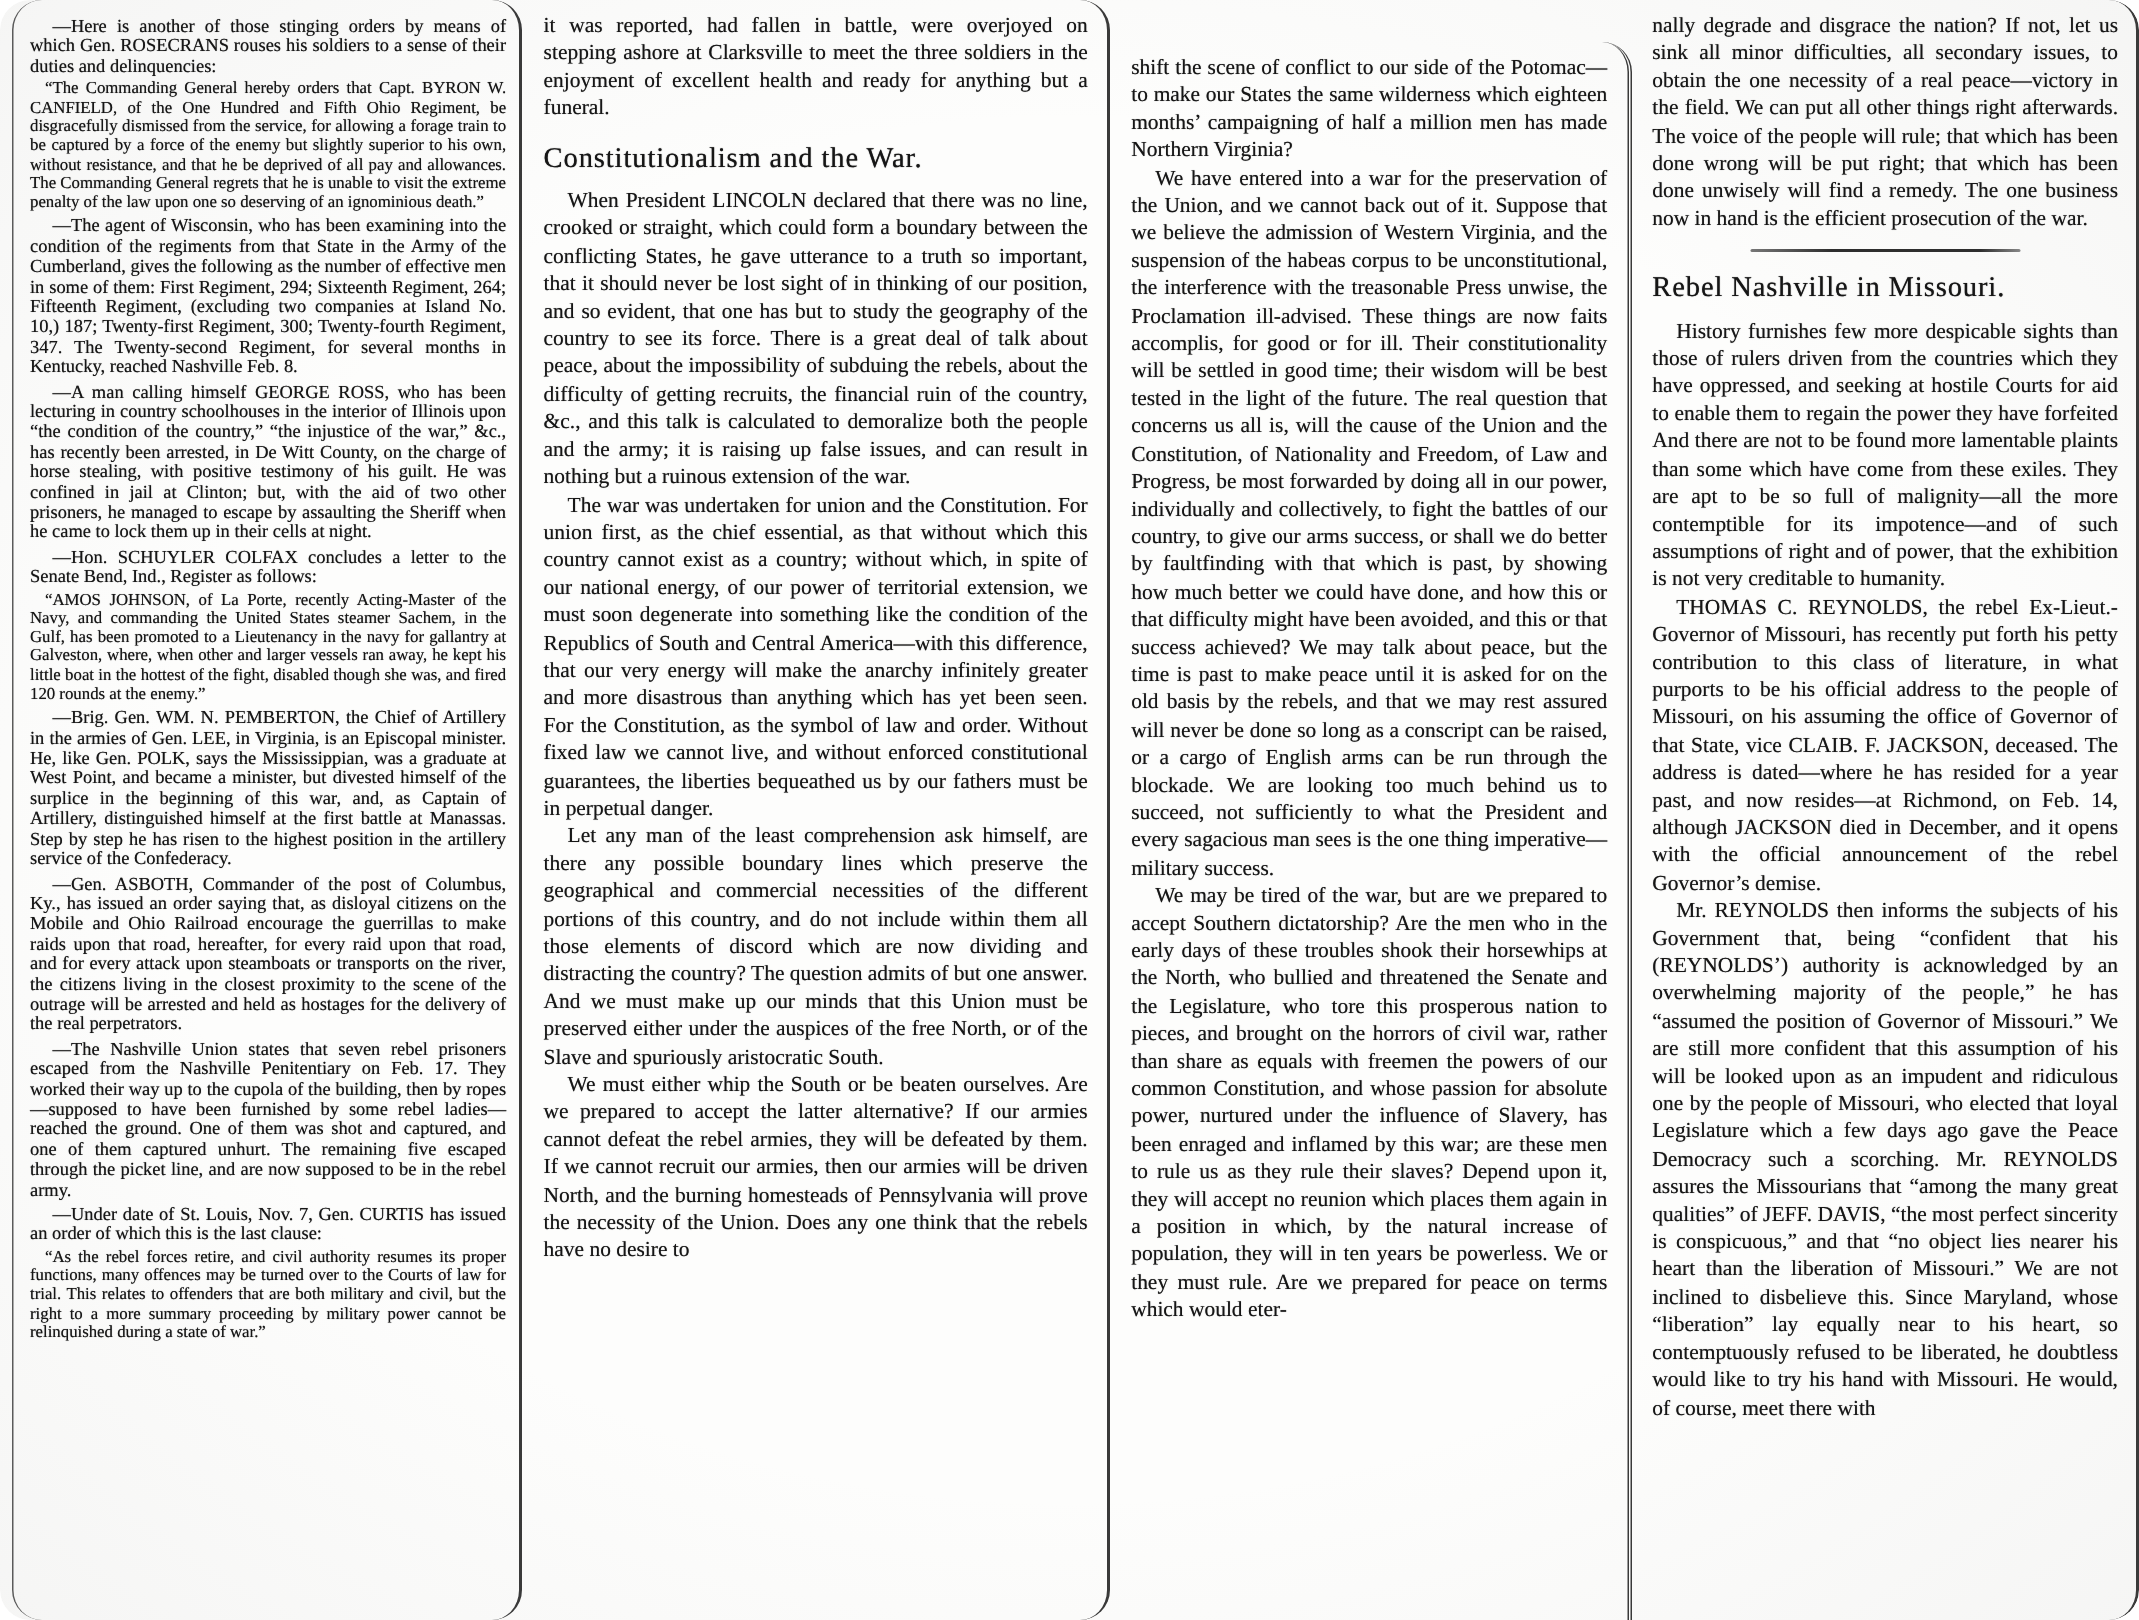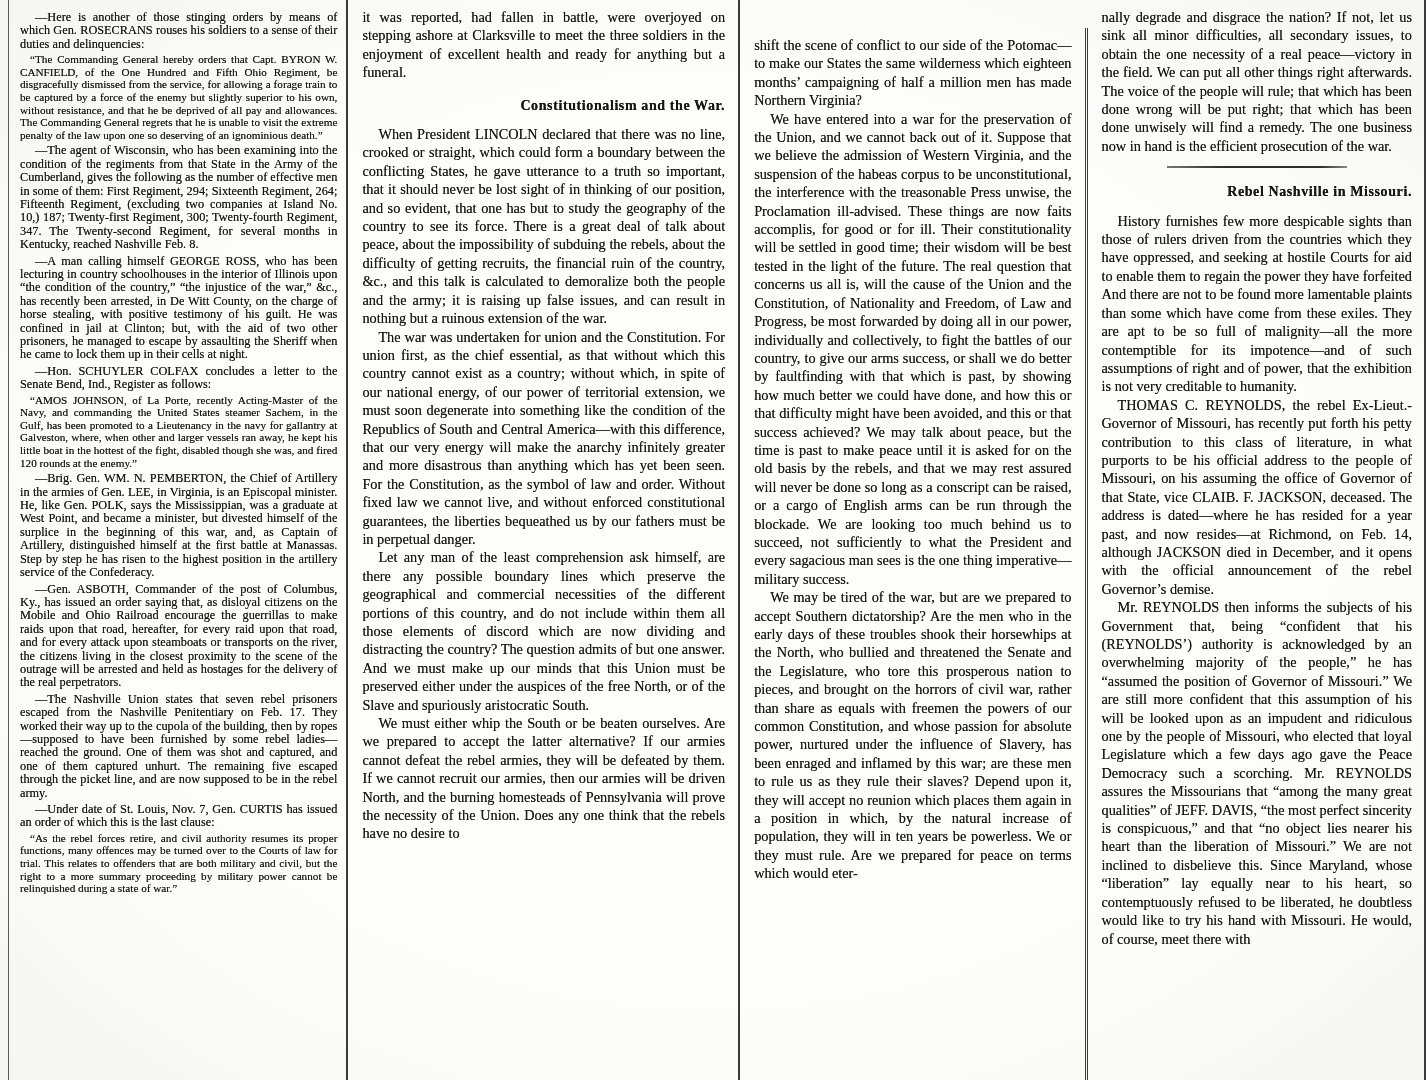--- a/index.html
+++ b/index.html
@@ -1,15 +1,15 @@
 <!DOCTYPE html>
 <html><head>
 <meta charset="utf-8">
 <style>
-  * { margin:0; padding:0; box-sizing:border-box; }
+  * { margin:0; padding:0; box-sizing:border-box;border-radius:20px; }
   html,body { background:#ffffff; }
   body {
     width:1426px; height:1080px; overflow:hidden;
     font-family:"Liberation Serif", serif;
     color:#161616;
   }
   .page {
     width:1426px; height:1080px;
     display:flex;
     padding-left:8px;
@@ -45,22 +45,22 @@
     width:343px;
     border-right:2px solid #3a3a3a;
     padding:8px 12px 0 14px;
     font-size:14.3px; line-height:18.4px;
   }
   p.item  { text-indent:15px; margin-top:3px; }
   p.quote { font-size:11.2px; line-height:12.6px; text-indent:10px; margin-top:2px; }
   p.para  { text-indent:16px; }
   p.cont  { text-indent:0; }
   h2.heading {
-    text-align:right; font-weight:bold;
-    font-size:14px; letter-spacing:0.6px;
+    text-align:left; font-weight:normal;
+    font-size:19px; letter-spacing:0.6px;
     margin:15px 0 10px 0;
     text-shadow:0 0 0.6px rgba(20,20,20,0.85);
   }
   .divider {
     height:2px; width:58%;
     margin:11px auto 4px auto;
     background:linear-gradient(to right, #777 0%, #2e2e2e 30%, #2e2e2e 85%, #888 100%);
   }
 </style>
 </head>

